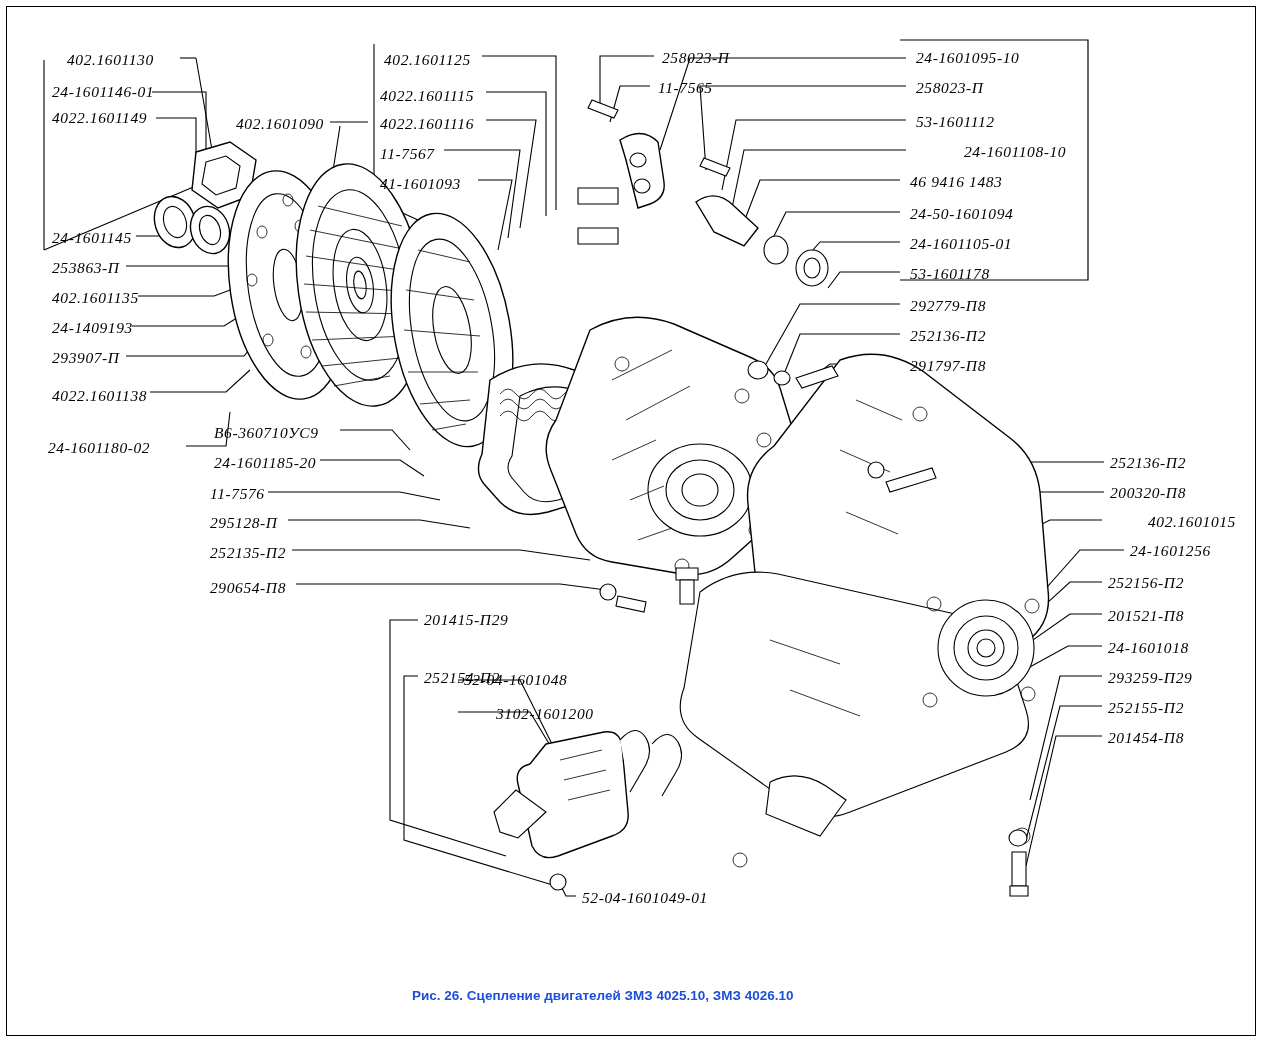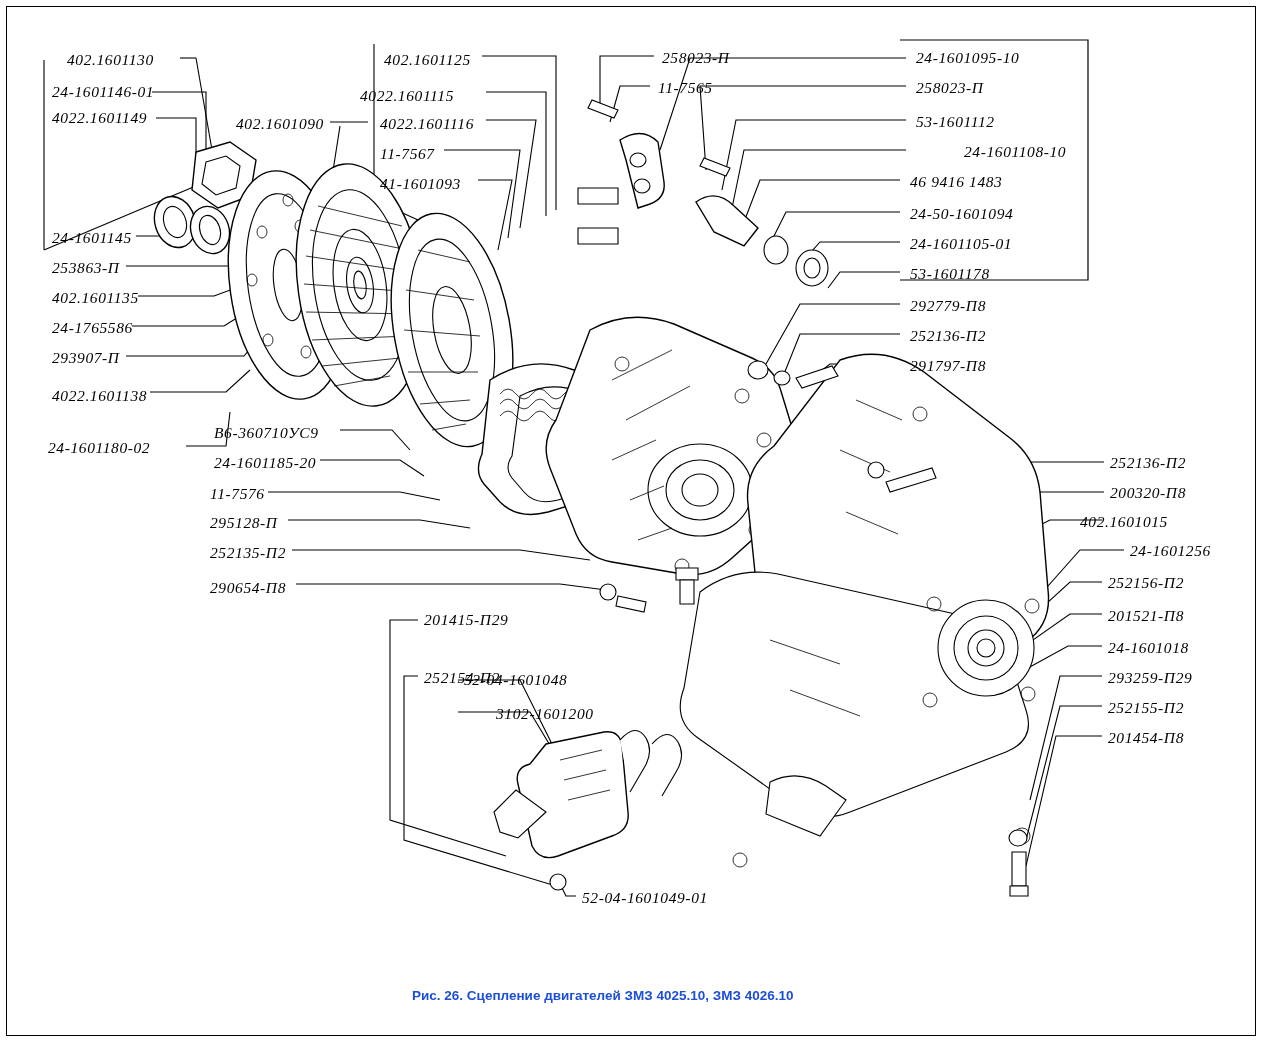--- a/index.html
+++ b/index.html
@@ -314,28 +314,28 @@
     </g>
   </svg>
 
 
   <div class="label" style="left:67px;  top:52px;font-style:italic;">402.1601130</div>
   <div class="label" style="left:52px;  top:84px;">24-1601146-01</div>
   <div class="label" style="left:52px;  top:110px;">4022.1601149</div>
   <div class="label" style="left:52px;  top:230px;">24-1601145</div>
   <div class="label" style="left:52px;  top:260px;">253863-П</div>
   <div class="label" style="left:52px;  top:290px;">402.1601135</div>
-  <div class="label" style="left:52px;  top:320px;">24-1765586</div>
+  <div class="label" style="left:52px;  top:320px;">24-1409193</div>
   <div class="label" style="left:52px;  top:350px;">293907-П</div>
   <div class="label" style="left:52px;  top:388px;">4022.1601138</div>
   <div class="label" style="left:48px;  top:440px;">24-1601180-02</div>
 
   <div class="label" style="left:236px; top:116px;">402.1601090</div>
   <div class="label" style="left:384px; top:52px;">402.1601125</div>
-  <div class="label" style="left:360px; top:88px;">4022.1601115</div>
+  <div class="label" style="left:380px; top:88px;">4022.1601115</div>
   <div class="label" style="left:380px; top:116px;">4022.1601116</div>
   <div class="label" style="left:380px; top:146px;">11-7567</div>
   <div class="label" style="left:380px; top:176px;">41-1601093</div>
 
   <div class="label" style="left:214px; top:425px;">В6-360710УС9</div>
   <div class="label" style="left:214px; top:455px;">24-1601185-20</div>
   <div class="label" style="left:210px; top:486px;">11-7576</div>
   <div class="label" style="left:210px; top:515px;">295128-П</div>
   <div class="label" style="left:210px; top:545px;">252135-П2</div>
   <div class="label" style="left:210px; top:580px;">290654-П8</div>
@@ -349,21 +349,21 @@
   <div class="label" style="left:910px; top:174px;">46 9416 1483</div>
   <div class="label" style="left:910px; top:206px;">24-50-1601094</div>
   <div class="label" style="left:910px; top:236px;">24-1601105-01</div>
   <div class="label" style="left:910px; top:266px;">53-1601178</div>
   <div class="label" style="left:910px; top:298px;">292779-П8</div>
   <div class="label" style="left:910px; top:328px;">252136-П2</div>
   <div class="label" style="left:910px; top:358px;">291797-П8</div>
 
   <div class="label" style="left:1110px; top:455px;">252136-П2</div>
   <div class="label" style="left:1110px; top:485px;">200320-П8</div>
-  <div class="label" style="left:1080px; top:514px;">402.1601015</div>
+  <div class="label" style="left:1148px; top:514px;">402.1601015</div>
   <div class="label" style="left:1130px; top:543px;">24-1601256</div>
   <div class="label" style="left:1108px; top:575px;">252156-П2</div>
   <div class="label" style="left:1108px; top:608px;">201521-П8</div>
   <div class="label" style="left:1108px; top:640px;">24-1601018</div>
   <div class="label" style="left:1108px; top:670px;">293259-П29</div>
   <div class="label" style="left:1108px; top:700px;">252155-П2</div>
   <div class="label" style="left:1108px; top:730px;">201454-П8</div>
 
   <div class="label" style="left:424px; top:612px;">201415-П29</div>
   <div class="label" style="left:424px; top:670px;">252154-П2</div>

